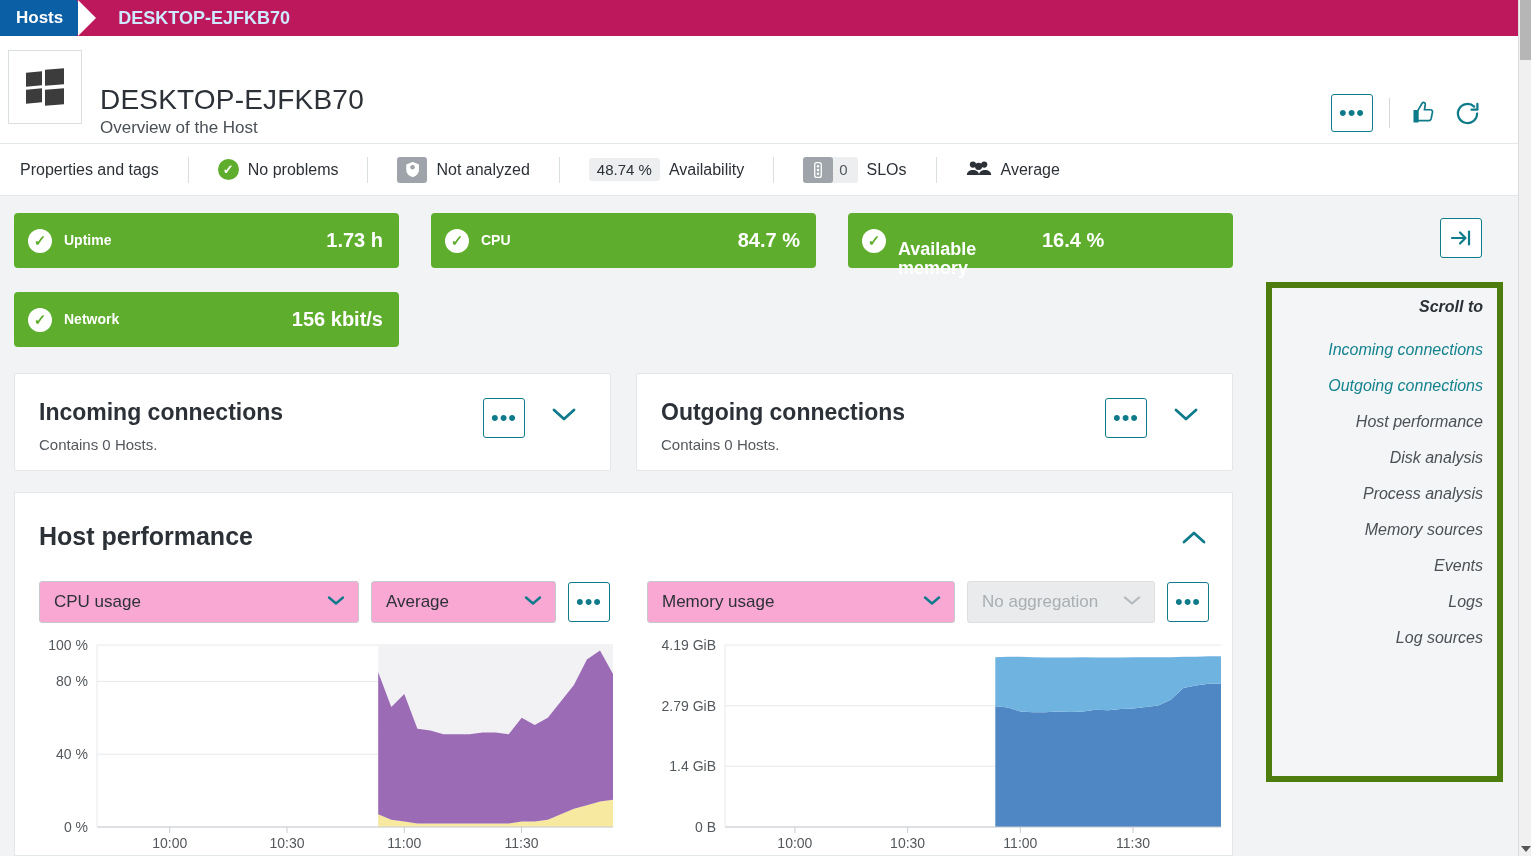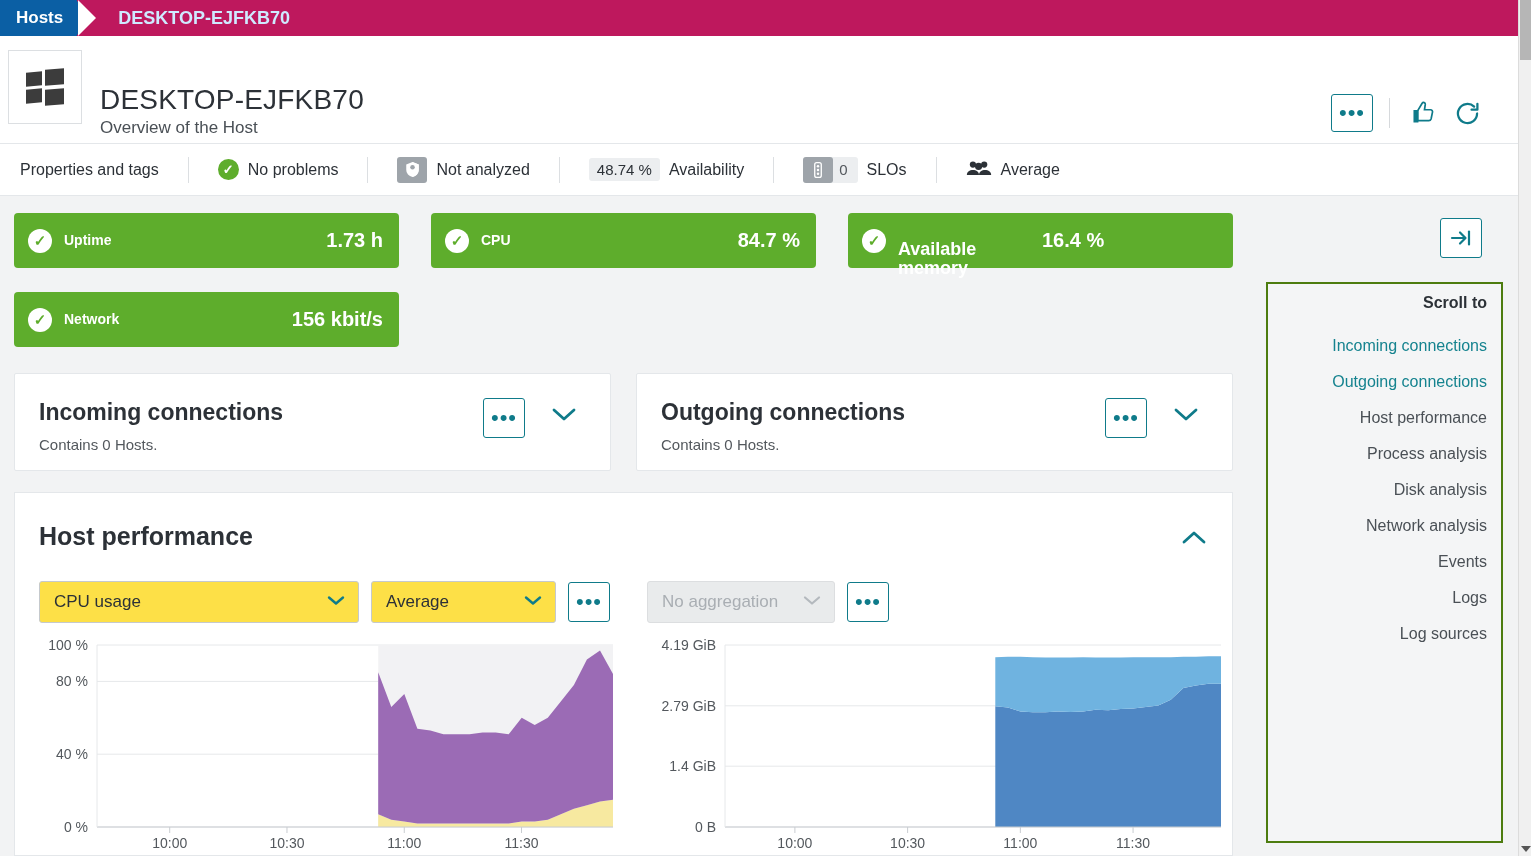--- a/index.html
+++ b/index.html
@@ -144,24 +144,25 @@
 
   .collapse-right-btn {
     position: absolute; right: 36px; top: 22px;
     width: 42px; height: 40px; border: 1px solid #0f7b8a; border-radius: 3px;
     background: #fff; display: flex; align-items: center; justify-content: center;
     color: #0f7b8a;
   }
 
   
   .scroll-to {
-    position: absolute; right: 15px; top: 86px; width: 237px; height: 561px;
-    border: 2px solid #4d7c0f; background: #f4f5f6;
+    position: absolute; right: 15px; top: 86px; width: 237px; height: 500px;
+    border: 6px solid #4d7c0f; background: #f4f5f6;
     padding: 10px 14px 10px 10px;
     text-align: right;
+    font-style: italic;
   }
   .scroll-to .st-title { font-size: 16px; font-weight: 700; color: #2c3137; margin-bottom: 16px; }
   .scroll-to a {
     display: block; font-size: 16px; color: #4a5056; text-decoration: none;
     padding: 10px 0 10px 0; line-height: 1;
   }
   .scroll-to a.link { color: #15838f; }
 
   
   .card {
@@ -185,21 +186,21 @@
   #panel-hostperf {
     position: absolute; left: 14px; top: 296px; width: 1219px; height: 364px;
     background: #fff; border: 1px solid #e4e7ea;
   }
   .panel-title { position: absolute; left: 24px; top: 29px; font-size: 25px; font-weight: 600; color: #2c3137; }
   .panel-chev  { position: absolute; right: 24px; top: 36px; color: #0f7b8a; }
 
   .ctrl-row { position: absolute; top: 88px; left: 24px; display: flex; align-items: center; gap: 12px; }
   .ctrl-row2 { position: absolute; top: 88px; left: 632px; display: flex; align-items: center; gap: 12px; }
   .select {
-    height: 42px; border: 1px solid #c5c9cd; border-radius: 3px; background: #fde047;
+    height: 42px; border: 1px solid #c5c9cd; border-radius: 3px; background: #f9a8d4;
     display: flex; align-items: center; justify-content: space-between;
     padding: 0 12px 0 14px; font-size: 17px; color: #2c3137;
   }
   .select.disabled { background: #e9ebec; border-color: #dcdee0; color: #a9aeb3; }
   .select .sel-chev { color: #0f7b8a; margin-left: 14px; }
   .select.disabled .sel-chev { color: #b4b9be; }
   #sel-metric-1 { width: 320px; }
   #sel-agg-1    { width: 185px; }
   #sel-metric-2 { width: 308px; }
   #sel-agg-2    { width: 188px; }
@@ -359,23 +360,23 @@
         <path d="M11 5.5L16.5 11 11 16.5"></path>
         <path d="M20 4.5v13"></path>
     </svg>
   </div>
 
   <div class="scroll-to">
     <div class="st-title">Scroll to</div>
     <a class="link">Incoming connections</a>
     <a class="link">Outgoing connections</a>
     <a>Host performance</a>
+    <a>Disk analysis</a>
     <a>Process analysis</a>
-    <a>Disk analysis</a>
-    <a>Network analysis</a>
+    <a>Memory sources</a>
     <a>Events</a>
     <a>Logs</a>
     <a>Log sources</a>
   </div>
 
   <div class="card" id="card-incoming">
     <div class="card-title">Incoming connections</div>
     <div class="card-sub">Contains 0 Hosts.</div>
     <div class="card-ell">•••</div>
     <div class="card-chev">
@@ -418,20 +419,28 @@
         <span class="sel-chev">
           <svg width="20" height="13" viewBox="0 0 20 13" fill="none" stroke="currentColor" stroke-width="2.4" stroke-linecap="round" stroke-linejoin="round">
               <path d="M3 3.5l7 6 7-6"></path>
             </svg>
         </span>
       </div>
       <div class="small-ell">•••</div>
     </div>
 
     <div class="ctrl-row2">
+      <div class="select" id="sel-metric-2">
+        <span>Memory usage</span>
+        <span class="sel-chev">
+          <svg width="20" height="13" viewBox="0 0 20 13" fill="none" stroke="currentColor" stroke-width="2.4" stroke-linecap="round" stroke-linejoin="round">
+              <path d="M3 3.5l7 6 7-6"></path>
+            </svg>
+        </span>
+      </div>
       <div class="select disabled" id="sel-agg-2">
         <span>No aggregation</span>
         <span class="sel-chev">
           <svg width="20" height="13" viewBox="0 0 20 13" fill="none" stroke="currentColor" stroke-width="2.2" stroke-linecap="round" stroke-linejoin="round">
               <path d="M3 3.5l7 6 7-6"></path>
             </svg>
         </span>
       </div>
       <div class="small-ell">•••</div>
     </div>

